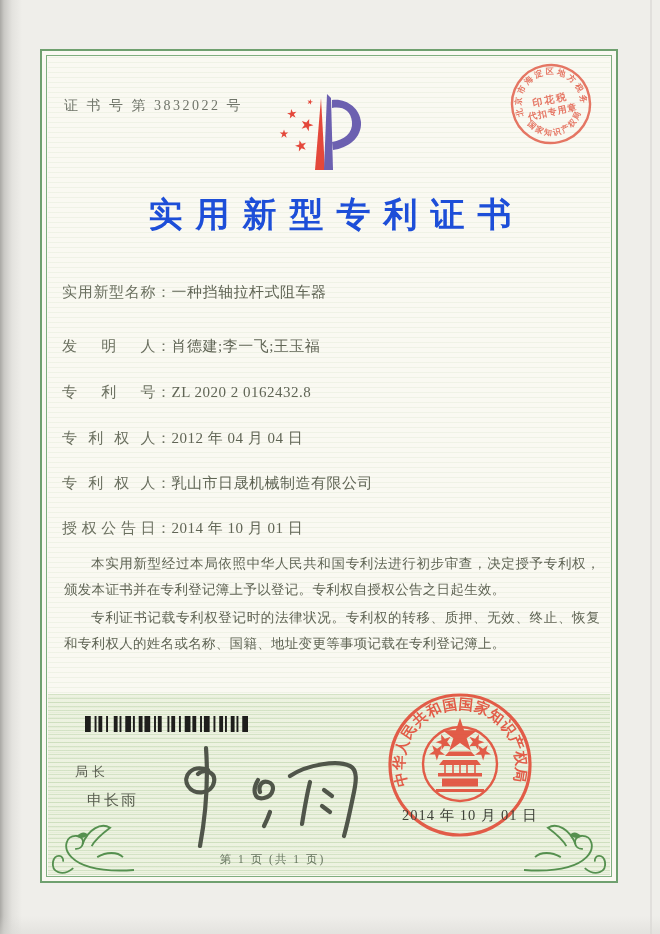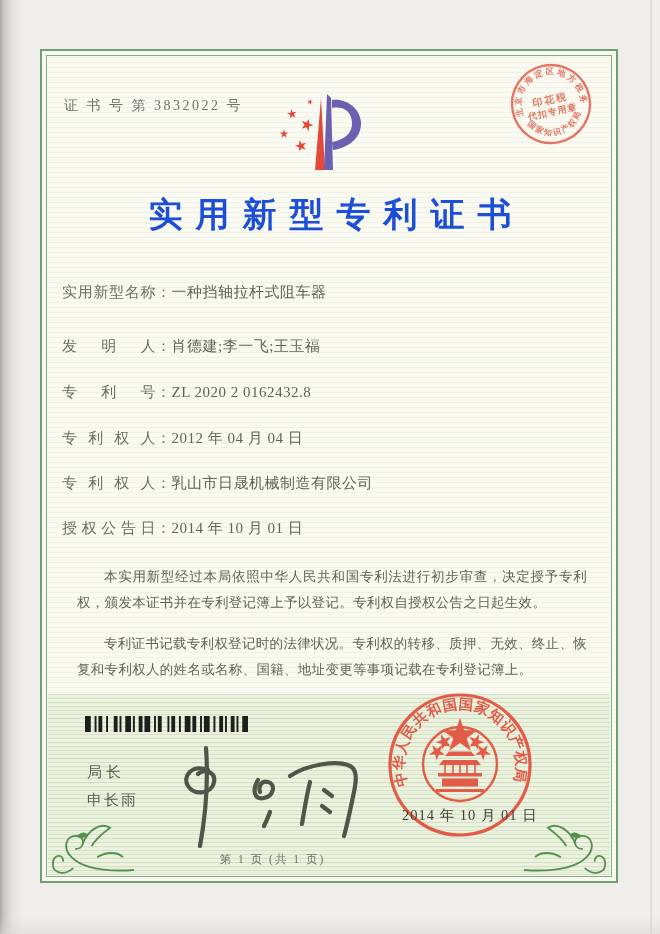--- a/index.html
+++ b/index.html
@@ -34,24 +34,24 @@
     font-size:34px;letter-spacing:13px;text-indent:13px;color:#1d4ed8;font-weight:600;}
 
   .field-row{position:absolute;left:62px;width:520px;font-size:15px;color:#666b5b;letter-spacing:.5px;}
   .field-label{display:inline-block;width:94px;text-align:justify;text-align-last:justify;color:#6b7060;}
   .field-colon{color:#6b7060;}
   .field-value{color:#606555;}
   .f0{top:283px}.f1{top:337px}.f2{top:383px}.f3{top:429px}.f4{top:474px}.f5{top:519px}
 
   .paras{position:absolute;left:62px;top:549px;width:540px;font-size:13.5px;
     line-height:26px;color:#5f6454;text-align:justify;letter-spacing:.3px;}
-  .paras p{margin:15px;text-indent:2em;}
+  .paras p{margin:2px;text-indent:2em;}
 
   .barcode{position:absolute;left:85px;top:716px;width:163px;height:16px;}
-  .signer-title{position:absolute;left:87px;top:763px;font-size:15px;letter-spacing:4px;color:#575c4e;}
+  .signer-title{position:absolute;left:75px;top:763px;font-size:13px;letter-spacing:4px;color:#575c4e;}
   .signer-name{position:absolute;left:87px;top:791px;font-size:15px;letter-spacing:2px;color:#575c4e;}
   .signature{position:absolute;left:152px;top:742px;opacity:.88;}
 
   .cnipa-seal{position:absolute;left:385px;top:690px;opacity:.92;}
   .seal-date{position:absolute;left:402px;top:806px;font-size:14.5px;letter-spacing:1px;
     color:#3e4238;z-index:6;}
   .footer{position:absolute;left:0;top:852px;width:545px;text-align:center;
     font-size:11.5px;letter-spacing:2px;color:#66755f;}
 
   .flourish{position:absolute;z-index:3;}

